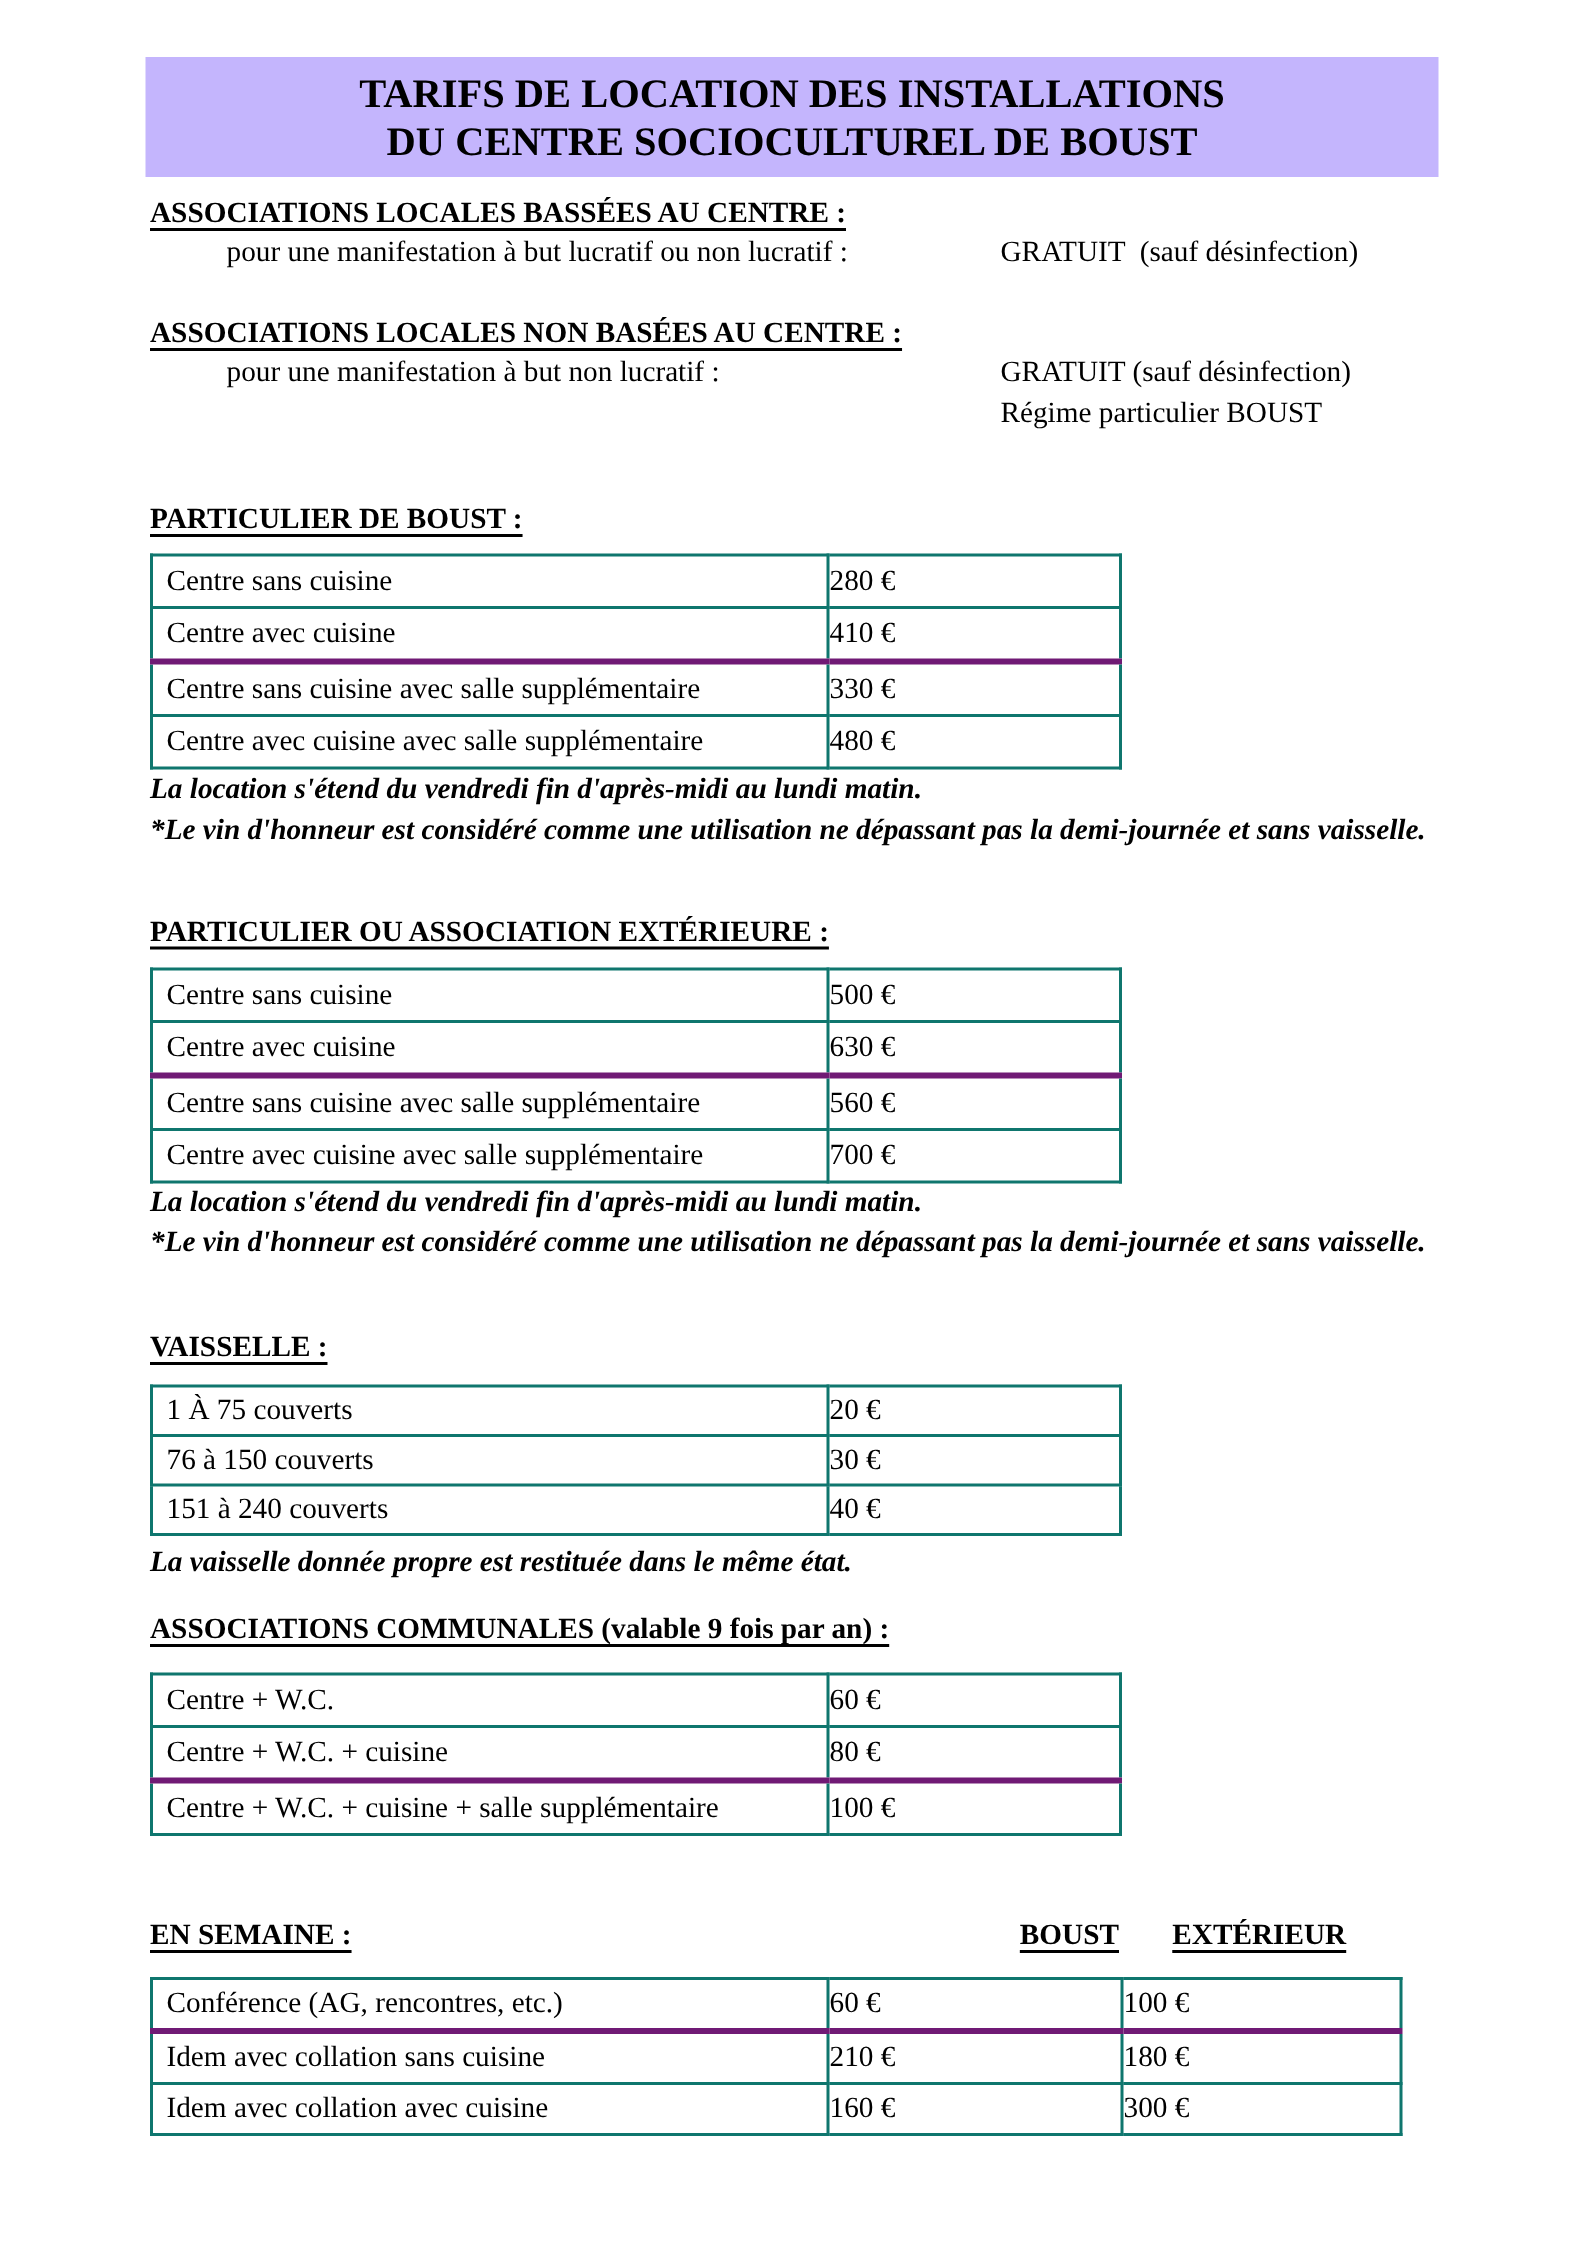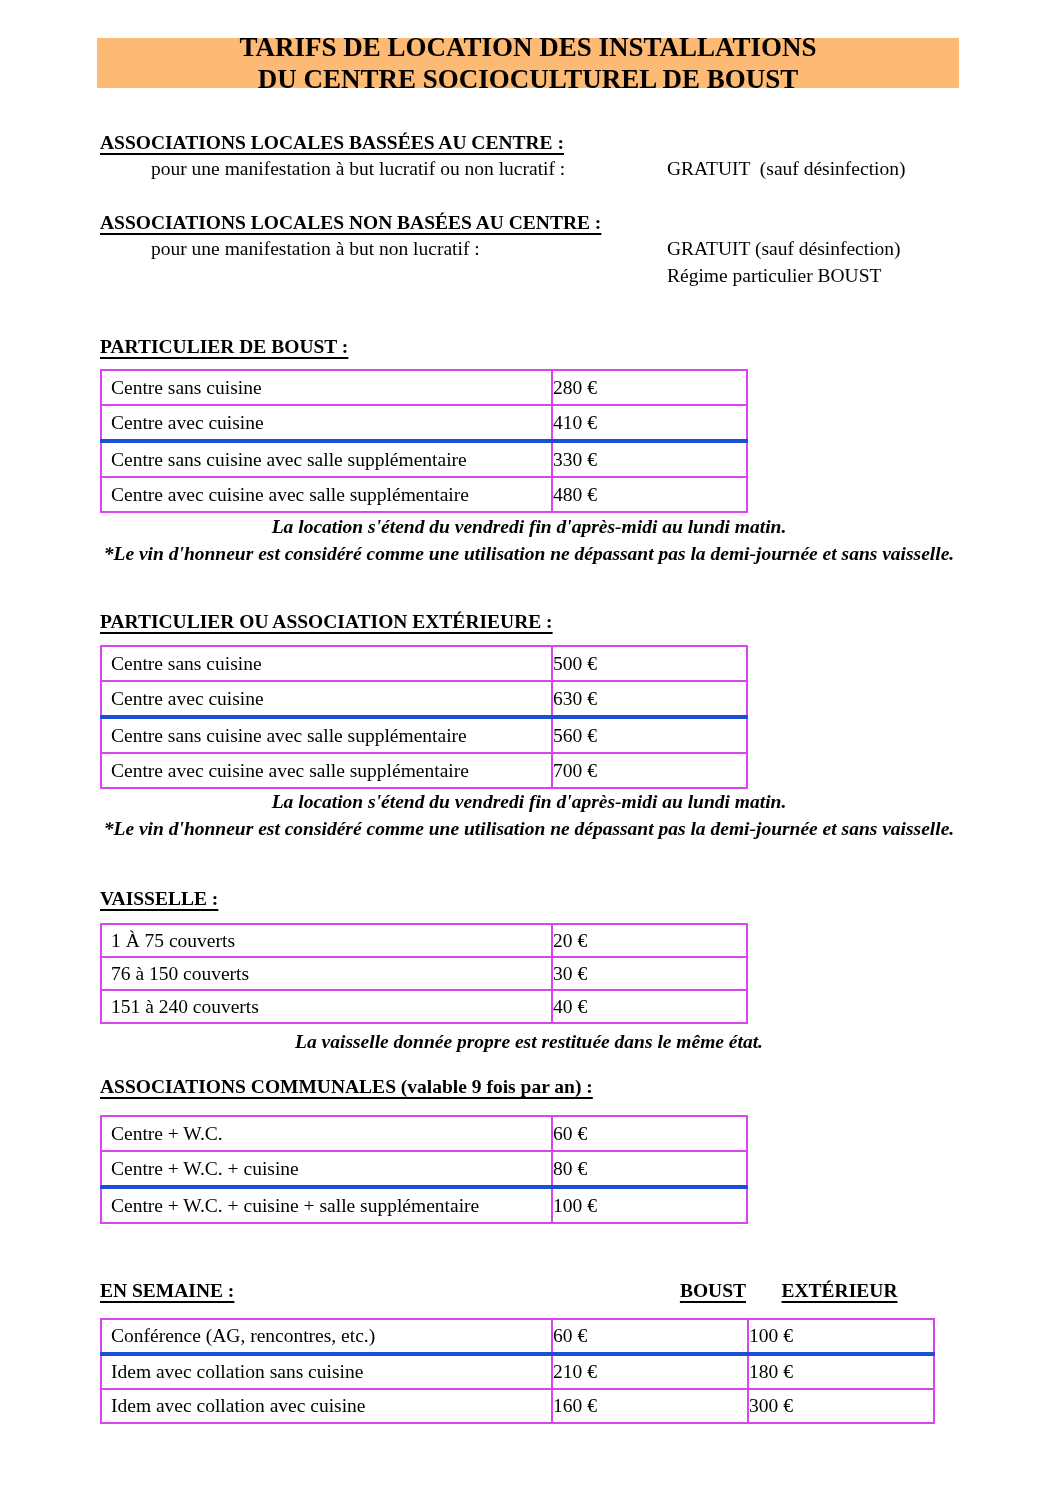--- a/index.html
+++ b/index.html
@@ -10,22 +10,22 @@
     background: #ffffff;
     font-family: "Liberation Serif", serif;
     color: #000000;
     overflow: hidden;
   }
 
   
   .title-box {
     position: absolute;
     left: 97px; top: 38px;
-    width: 862px; height: 50px;
-    background: #fdba74;
+    width: 862px; height: 80px;
+    background: #c4b5fd;
     display: flex;
     flex-direction: column;
     justify-content: center;
     text-align: center;
     font-weight: 700;
     font-size: 27px;
     line-height: 32px;
   }
 
   
@@ -46,39 +46,38 @@
   .info-value { position: absolute; left: 667px; white-space: pre; }
 
   
   .tariff-table {
     position: absolute;
     left: 100px;
     border-collapse: collapse;
     table-layout: fixed;
   }
   .tariff-table td {
-    border: 2px solid #d946ef;
+    border: 2px solid #0f766e;
     font-size: 19.5px;
     padding: 0;
     overflow: hidden;
     white-space: nowrap;
   }
   .tariff-table td.label { padding-left: 9px; }
   .tariff-table td.price { text-align: left; }
-  .tariff-table tr.thick-sep td { border-top: 4px solid #1d4ed8; }
+  .tariff-table tr.thick-sep td { border-top: 4px solid #701a75; }
   .rows-35 td { height: 33px; }
   .rows-33 td { height: 31px; }
   .rows-34 td { height: 32px; }
 
   
   .notes {
     position: absolute;
     left: 100px;
     width: 858px;
-    text-align: center;
     font-weight: 700;
     font-style: italic;
     font-size: 19.5px;
     line-height: 27px;
   }
 
   
   .col-header {
     position: absolute;
     font-weight: 700;

